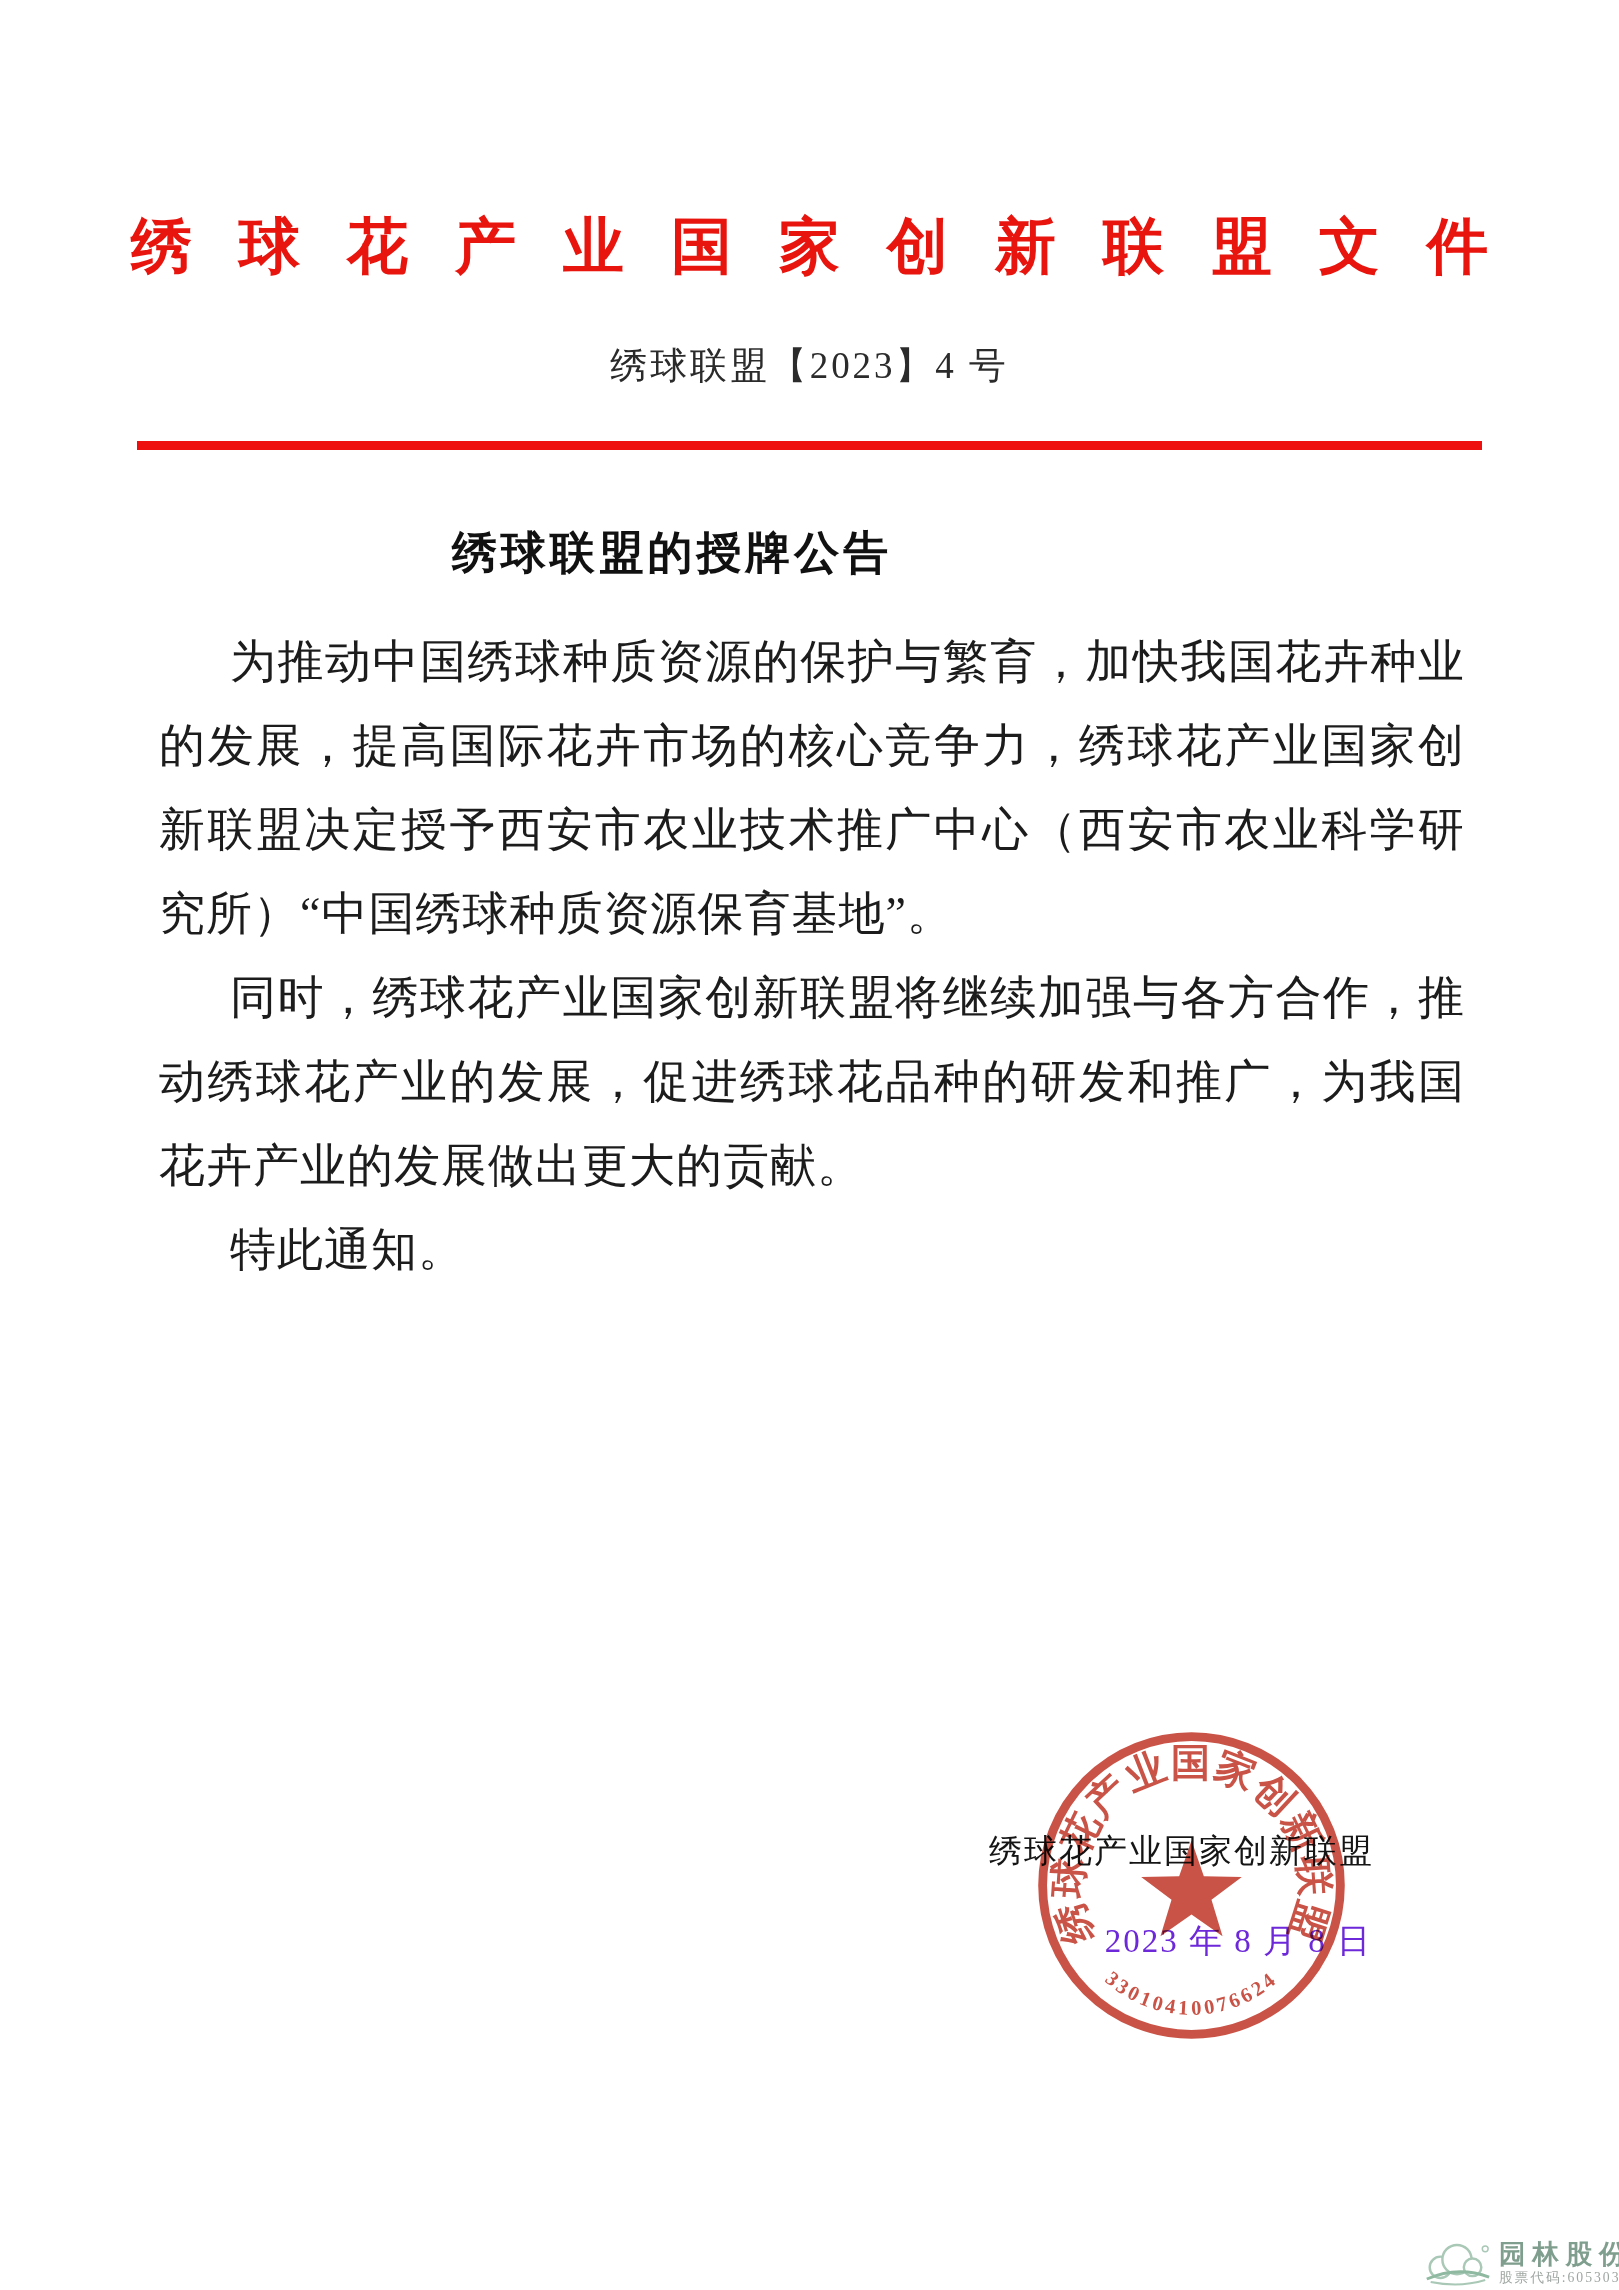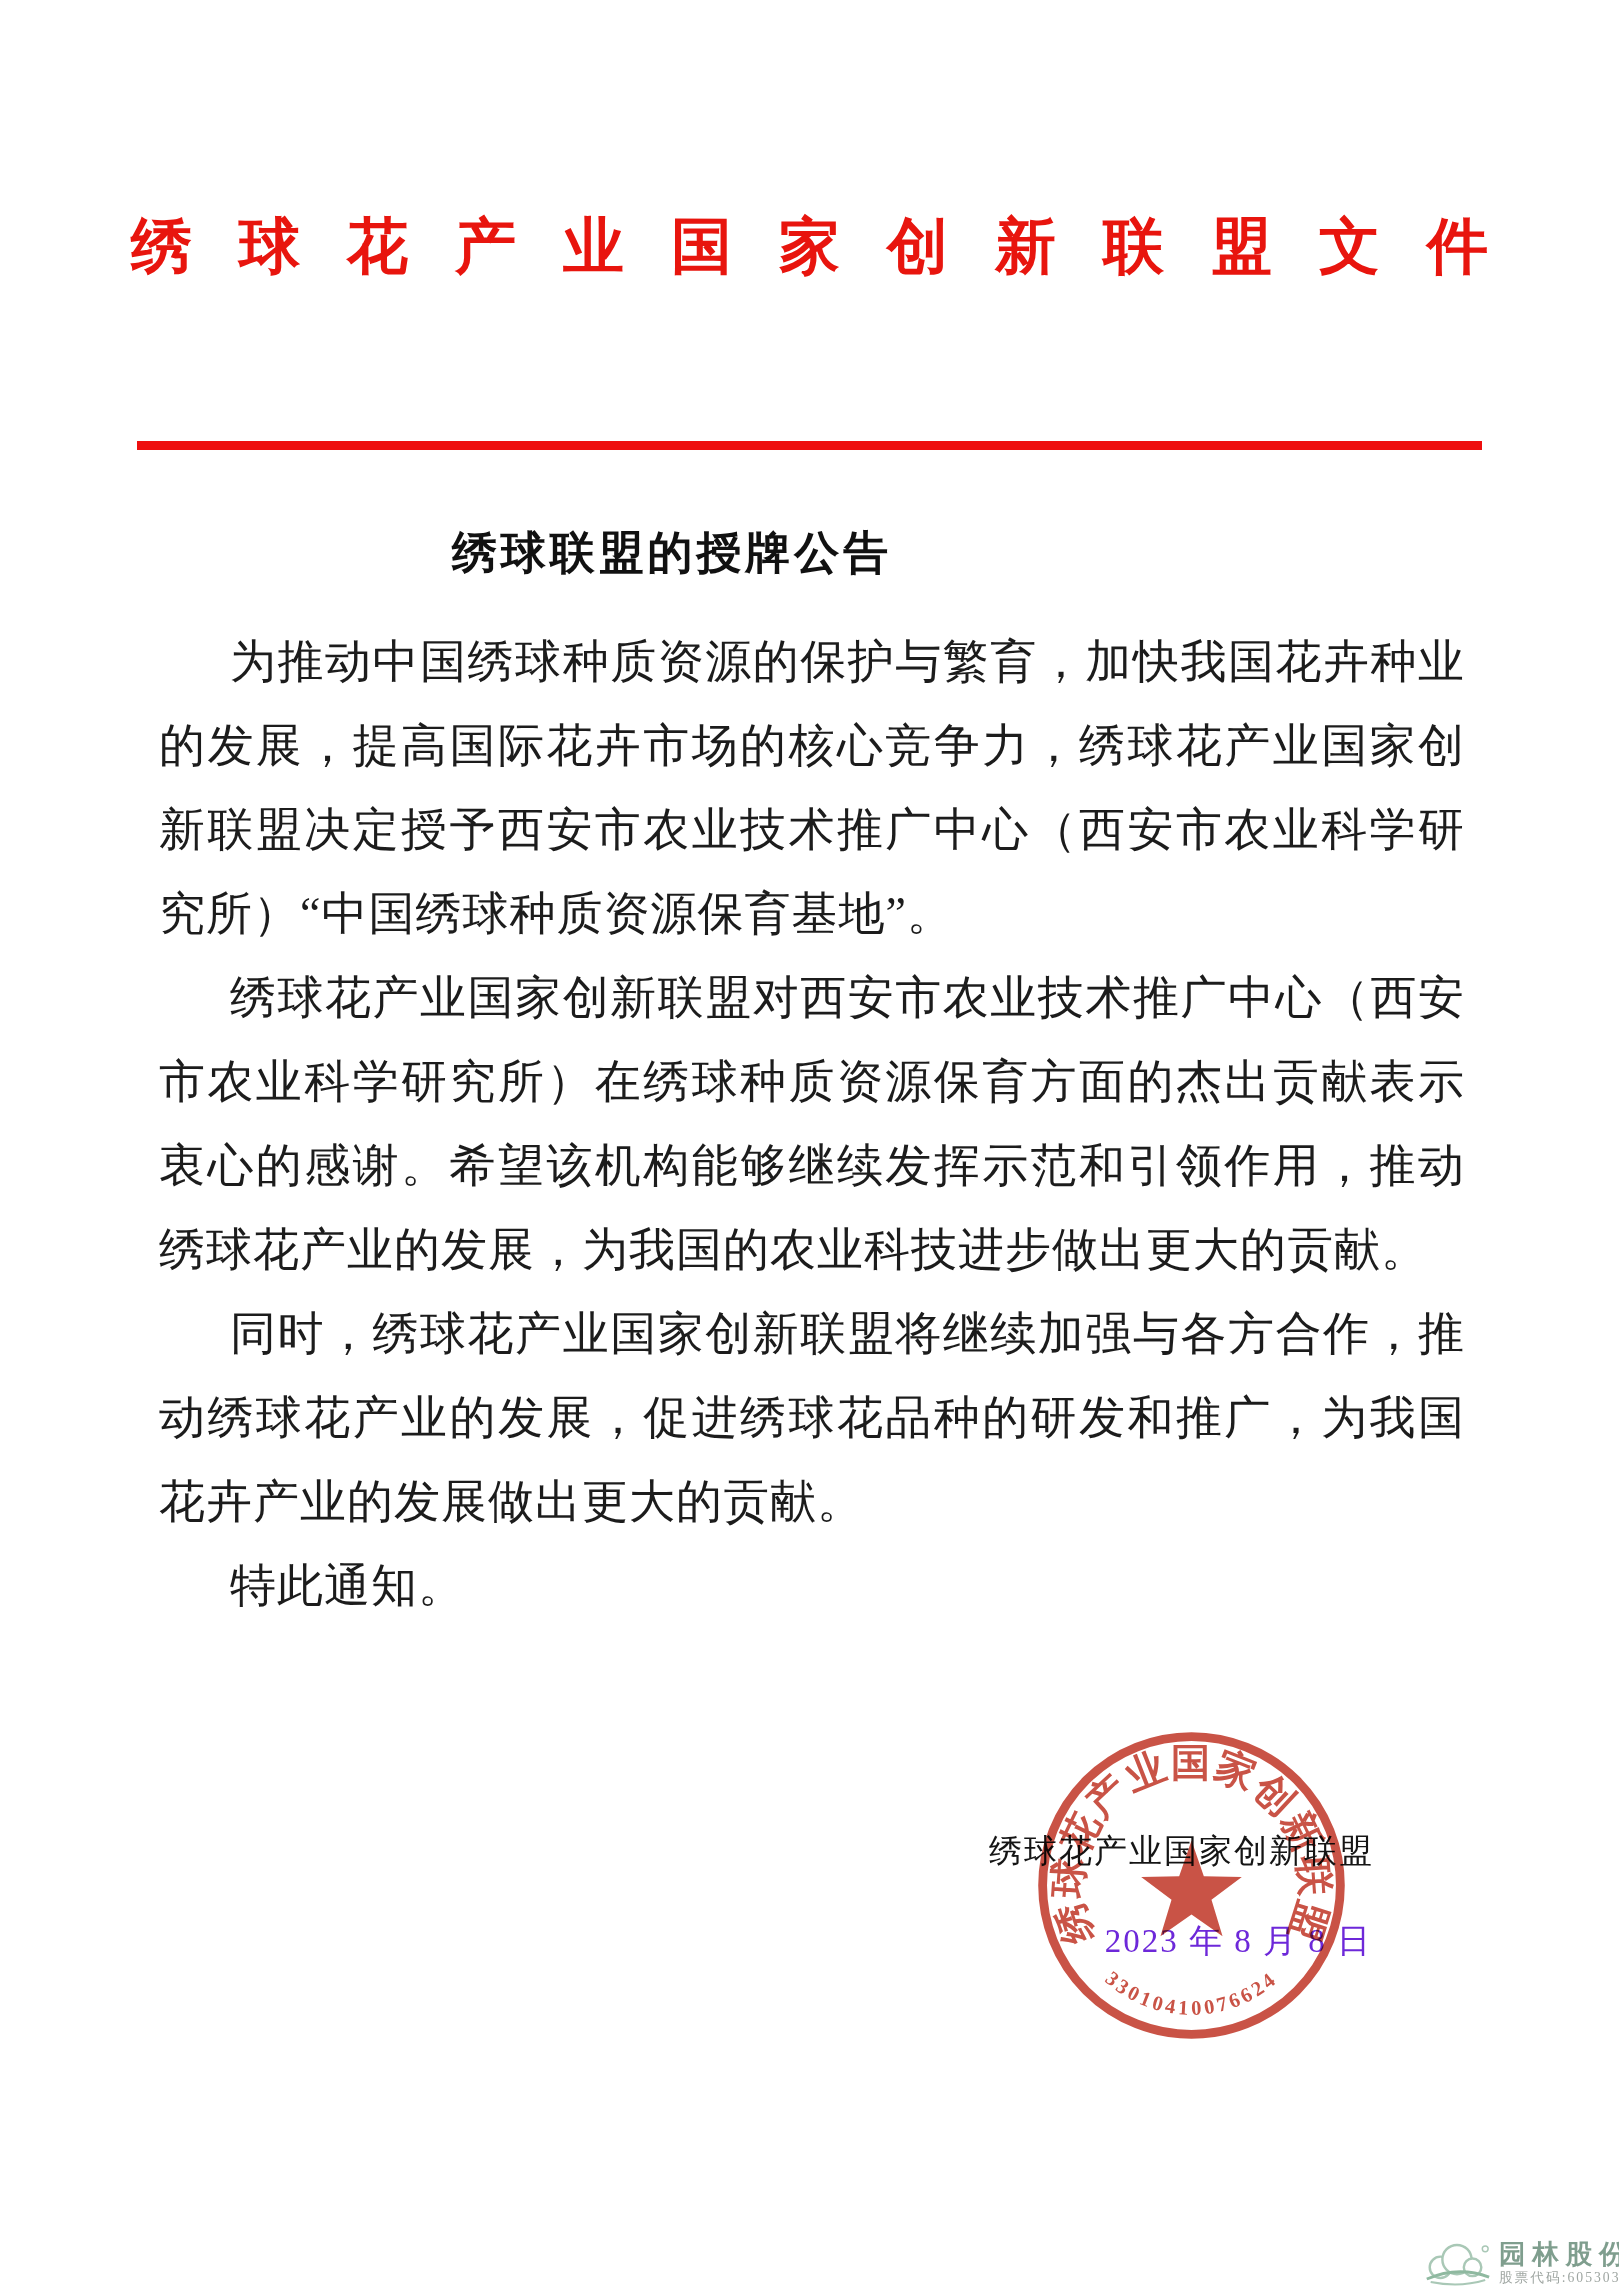--- a/index.html
+++ b/index.html
@@ -60,28 +60,28 @@
     line-height:1.2; white-space:nowrap;
   }
 </style>
 </head>
 <body>
 
 <div class="page">
 
   <div class="header-title">绣球花产业国家创新联盟文件</div>
 
+  <div class="doc-number">绣球联盟【2023】4 号</div>
 
   <div class="red-rule"></div>
 
   <div class="doc-title">绣球联盟的授牌公告</div>
 
   <div class="body-text">
     <p>为推动中国绣球种质资源的保护与繁育，加快我国花卉种业的发展，提高国际花卉市场的核心竞争力，绣球花产业国家创新联盟决定授予西安市农业技术推广中心（西安市农业科学研究所）“中国绣球种质资源保育基地”。</p>
-    <p>绣球花产业国家创新联盟对西安市农业技术推广中心（西安市农业科学研究所）在绣球种质资源保育方面的杰出贡献表示衷心的感谢。希望该机构能够继续发挥示范和引领作用，推动绣球花产业的发展，为我国的农业科技进步做出更大的贡献。</p>
     <p>同时，绣球花产业国家创新联盟将继续加强与各方合作，推动绣球花产业的发展，促进绣球花品种的研发和推广，为我国花卉产业的发展做出更大的贡献。</p>
     <p>特此通知。</p>
   </div>
 
   <div class="signature">绣球花产业国家创新联盟</div>
 
   <div class="sig-date">2023 年 8 月 8 日</div>
 
   <svg class="stamp" viewBox="0 0 340 340" xmlns="http://www.w3.org/2000/svg">
     <defs>

